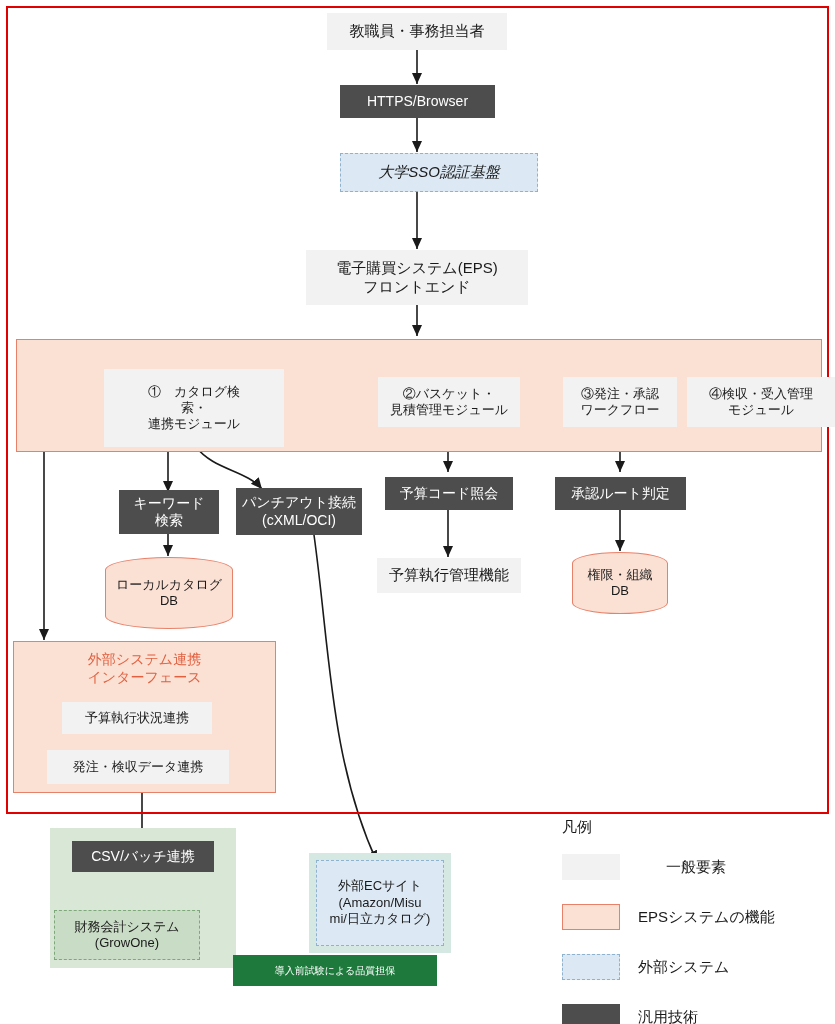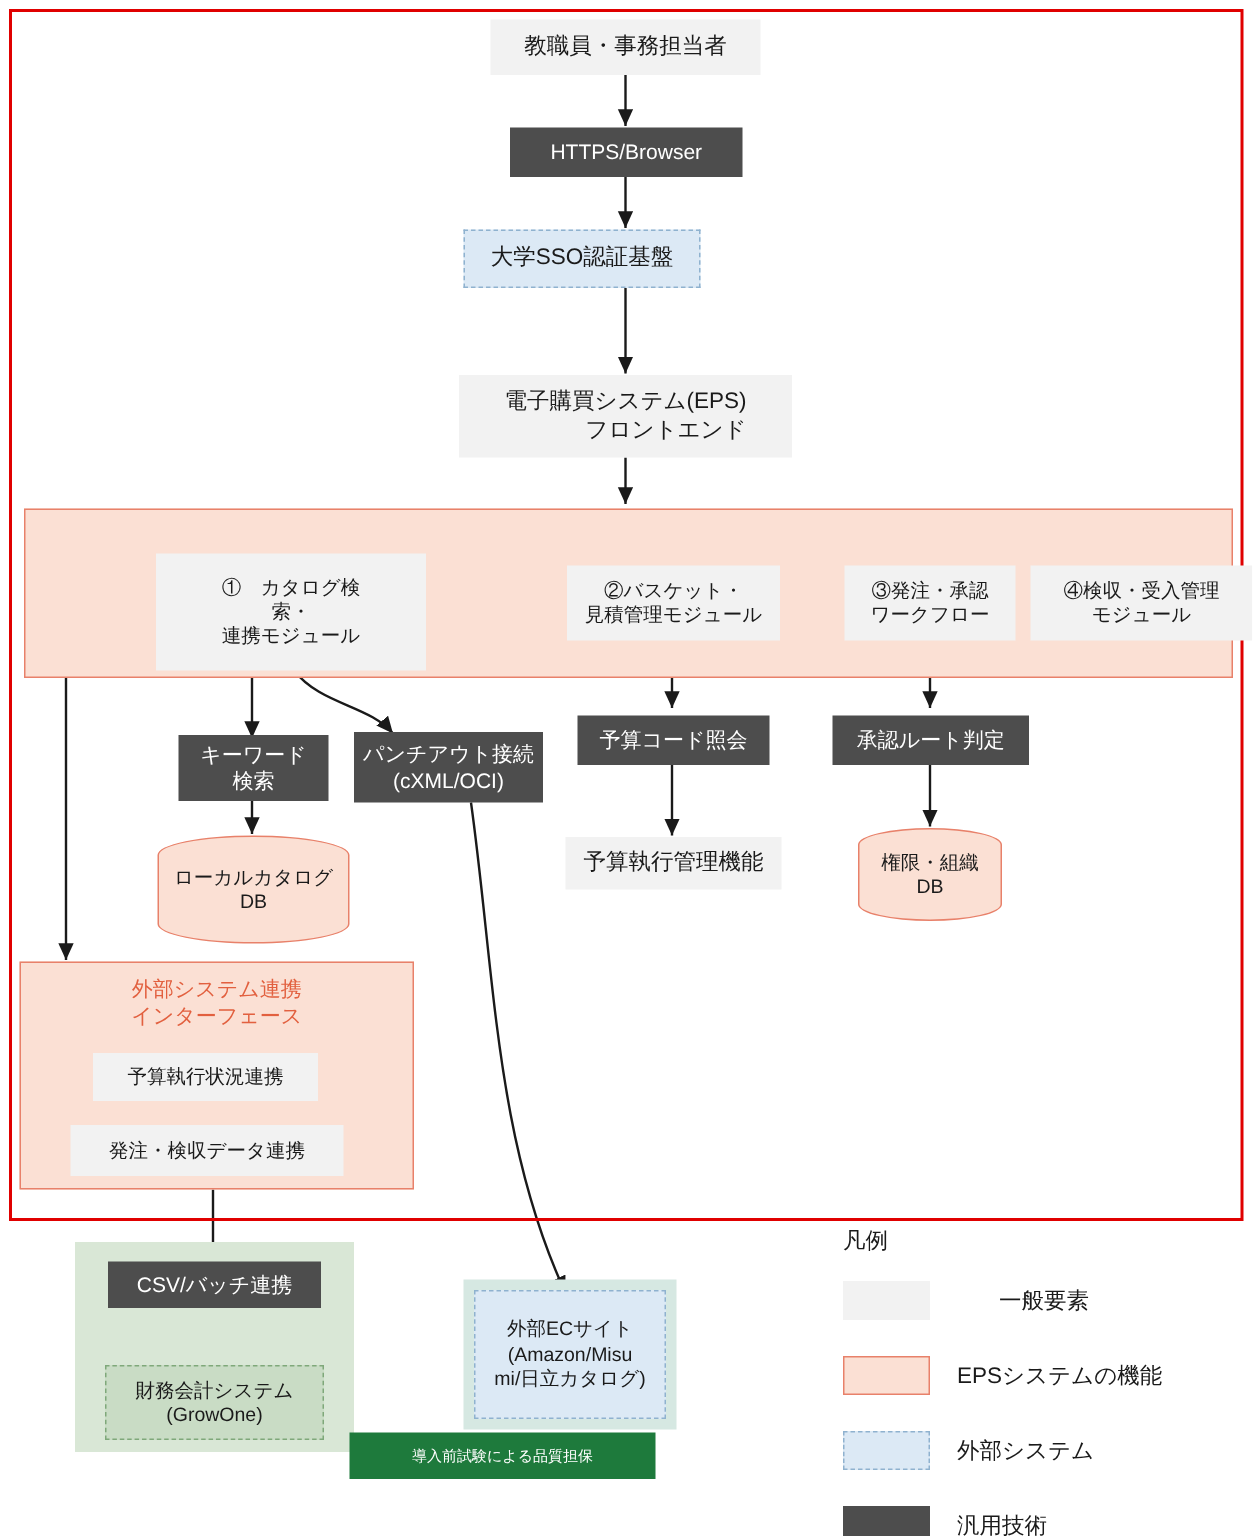--- a/index.html
+++ b/index.html
@@ -26,21 +26,20 @@
     justify-content: center;
     text-align: center;
     line-height: 1.25;
     white-space: pre-line;
   }
   
   .general {
     background: #f2f2f2;
     color: #1a1a1a;
     font-size: 15px;
-    text-align: right;
   }
   
   .tech {
     background: #4d4d4d;
     color: #ffffff;
     font-size: 14px;
   }
   
   .external {
     background: #dce9f5;
@@ -222,21 +221,21 @@
       <path d="M314,535 C330,650 330,760 377,862"></path>
     </g>
   </svg>
 
   <div id="system-boundary"></div>
 
   <div class="node general" style="left:327px; top:13px; width:180px; height:37px;">教職員・事務担当者</div>
 
   <div class="node tech" style="left:340px; top:85px; width:155px; height:33px;">HTTPS/Browser</div>
 
-  <div class="node external" style="left:309px; top:153px; width:158px; height:39px;">大学SSO認証基盤</div>
+  <div class="node external" style="left:340px; top:153px; width:198px; height:39px;font-style:italic;">大学SSO認証基盤</div>
 
   <div class="node general" style="left:306px; top:250px; width:222px; height:55px;">電子購買システム(EPS)
 フロントエンド</div>
 
   <div class="node eps-group" style="left:16px; top:339px; width:806px; height:113px;"></div>
 
   <div class="node eps-sub" style="left:78px; top:369px; width:180px; height:78px;margin-left:26px;">①　カタログ検
 索・
 連携モジュール</div>
   <div class="node eps-sub" style="left:378px; top:377px; width:142px; height:50px;">②バスケット・
@@ -261,21 +260,21 @@
   <div class="node general" style="left:377px; top:558px; width:144px; height:35px;">予算執行管理機能</div>
 
   <div class="node eps-group" style="left:13px; top:641px; width:263px; height:152px;"></div>
   <div class="eps-title" style="left:13px; top:650px; width:263px;">外部システム連携
 インターフェース</div>
   <div class="node eps-sub" style="left:62px; top:702px; width:150px; height:32px;">予算執行状況連携</div>
   <div class="node eps-sub" style="left:47px; top:750px; width:182px; height:34px;">発注・検収データ連携</div>
 
   <div class="green-box" style="left:50px; top:828px; width:186px; height:140px;"></div>
   <div class="node tech" style="left:72px; top:841px; width:142px; height:31px;">CSV/バッチ連携</div>
-  <div class="green-inner" style="left:70px; top:910px; width:146px; height:50px;">財務会計システム
+  <div class="green-inner" style="left:54px; top:910px; width:146px; height:50px;">財務会計システム
 (GrowOne)</div>
   <div class="green-banner" style="left:233px; top:955px; width:204px; height:31px;">導入前試験による品質担保</div>
 
   <div class="ec-box" style="left:309px; top:853px; width:142px; height:100px;"></div>
   <div class="ec-inner" style="left:316px; top:860px; width:128px; height:86px;">外部ECサイト
 (Amazon/Misu
 mi/日立カタログ)</div>
 
   <div id="legend">
     <div class="legend-title">凡例</div>

